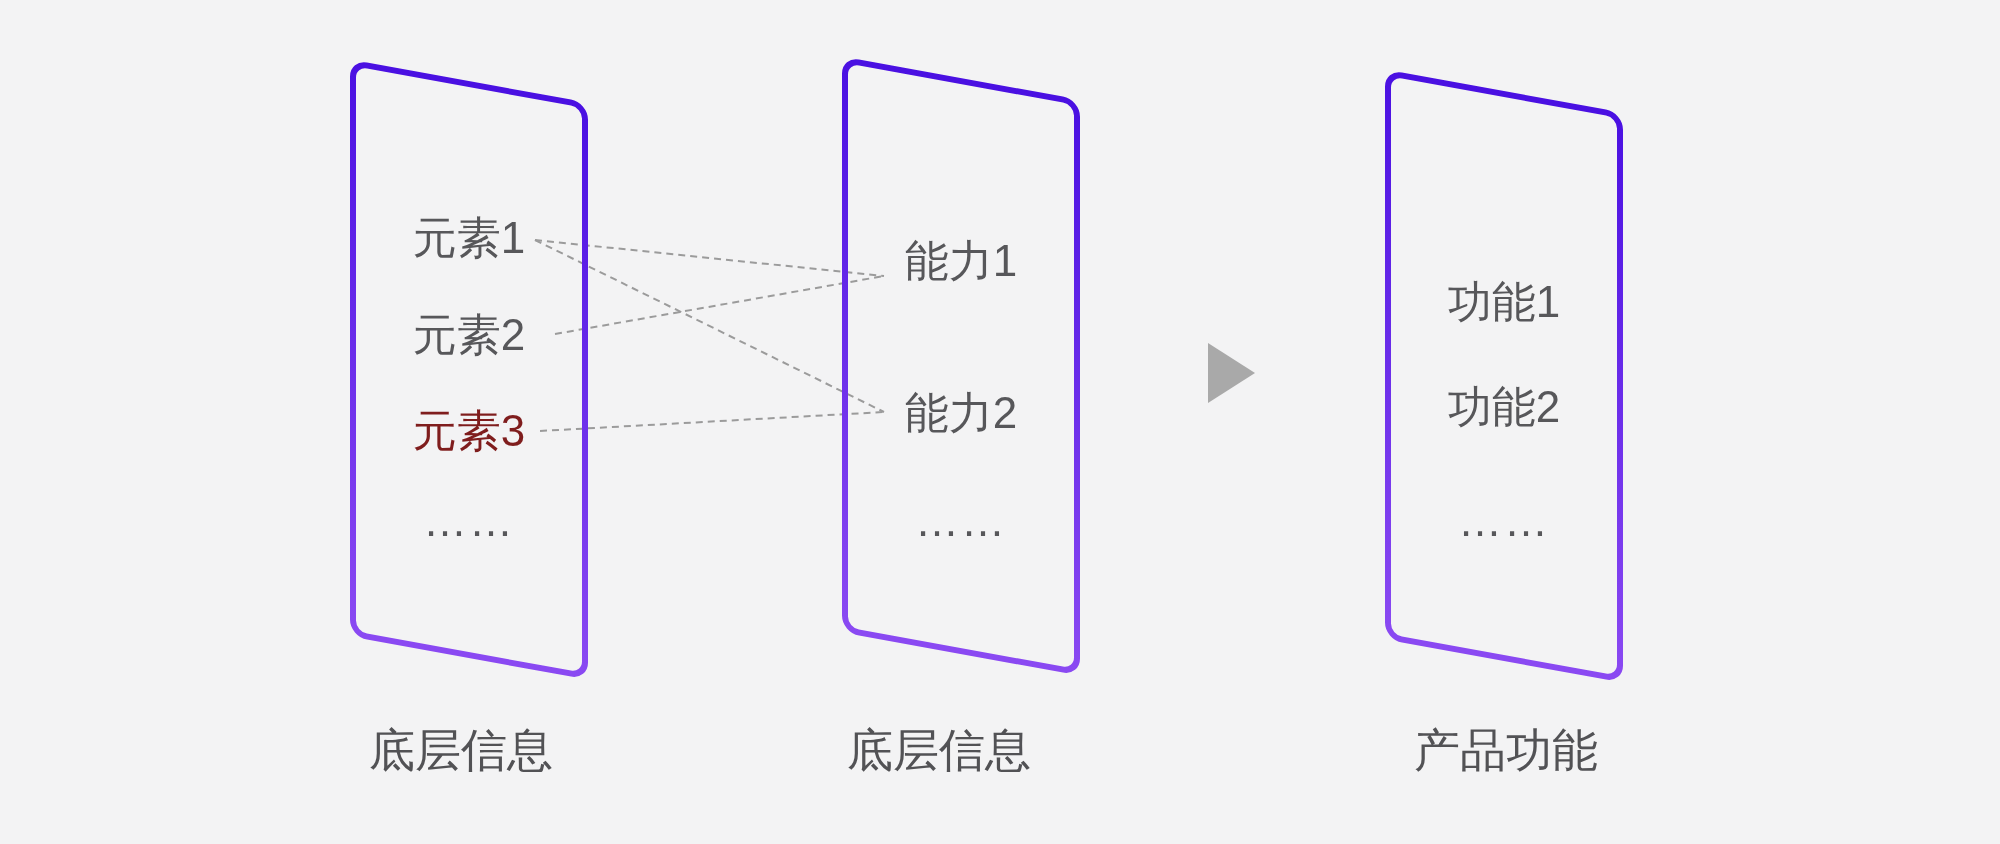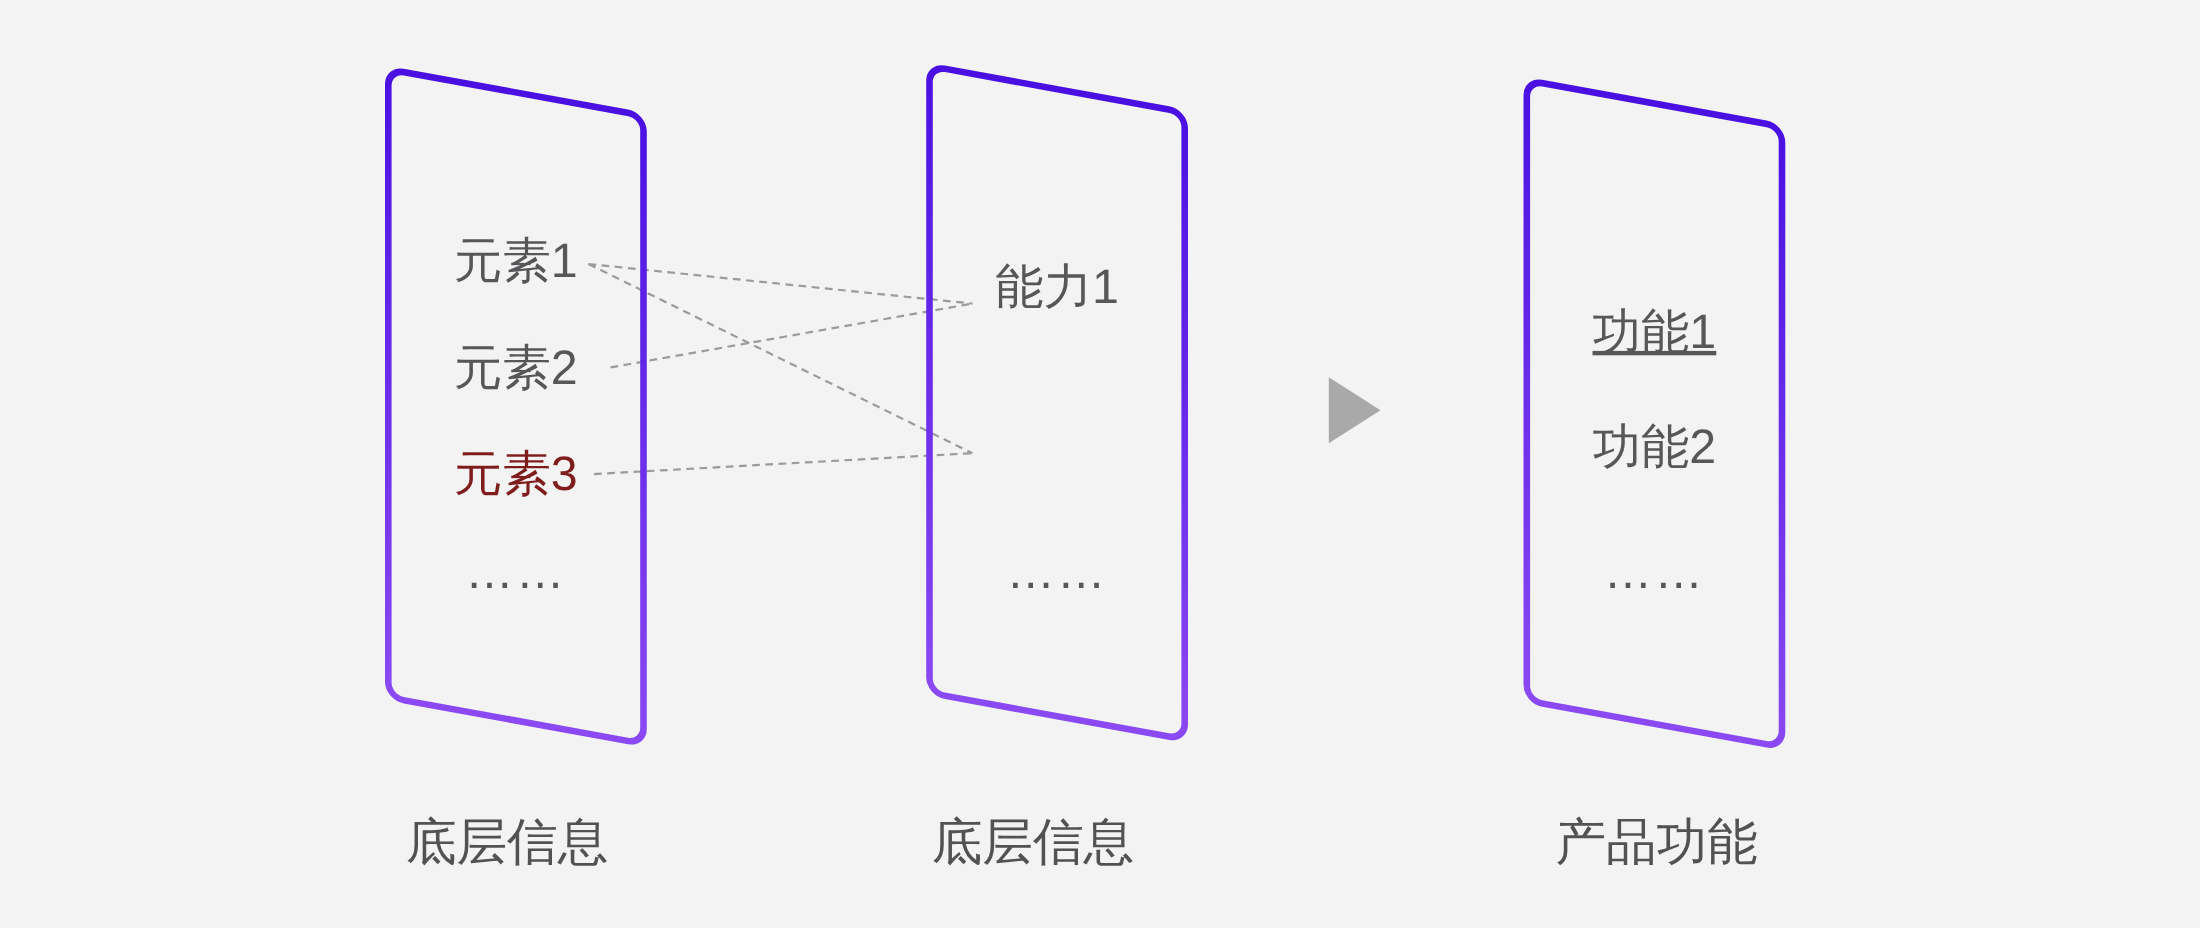--- a/index.html
+++ b/index.html
@@ -29,21 +29,21 @@
     width: 238px;
     text-align: center;
     font-size: 44px;
     line-height: 46px;
     color: #57575a;
     white-space: nowrap;
   }
   .dots { transform: translateY(-11px); letter-spacing: 2px; }
   .col-label {
     position: absolute;
-    top: 741px;
+    top: 726px;
     width: 238px;
     text-align: center;
     font-size: 46px;
     line-height: 48px;
     color: #525255;
     white-space: nowrap;
   }
 </style>
 </head>
 <body style="background: rgb(243, 243, 244);">
@@ -76,25 +76,26 @@
 
   <div class="texts" style="left:350px">
     <div class="item" style="top: 215px; color: rgb(87, 87, 90);">元素1</div>
     <div class="item" style="top: 312px; color: rgb(87, 87, 90);">元素2</div>
     <div class="item" style="top: 408px; color: #7f1d1d;">元素3</div>
     <div class="item dots" style="top: 509px; color: rgb(87, 87, 90);">……</div>
   </div>
 
   <div class="texts" style="left:842px">
     <div class="item" style="top: 238px; color: rgb(87, 87, 90);">能力1</div>
+    <div class="item" style="top: 390px; color: rgb(87, 87, 90);">能力2</div>
     <div class="item dots" style="top: 509px; color: rgb(87, 87, 90);">……</div>
   </div>
 
   <div class="texts" style="left:1385px">
-    <div class="item" style="top: 279px; color: rgb(87, 87, 90); text-decoration: underline;">功能1</div>
+    <div class="item" style="top: 279px; color: rgb(87, 87, 90);">功能1</div>
     <div class="item" style="top: 384px; color: rgb(87, 87, 90);">功能2</div>
     <div class="item dots" style="top: 509px; color: rgb(87, 87, 90);">……</div>
   </div>
 
   <div class="col-label" style="left: 342px; color: rgb(82, 82, 85);">底层信息</div>
   <div class="col-label" style="left: 820px; color: rgb(82, 82, 85);">底层信息</div>
   <div class="col-label" style="left: 1387px; color: rgb(82, 82, 85);">产品功能</div>
 
 </div>
 

